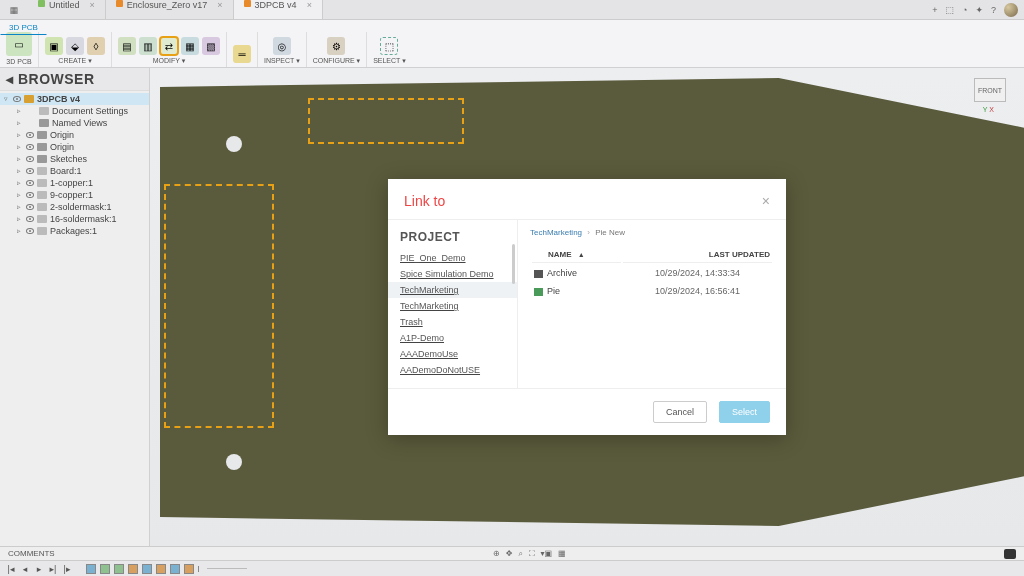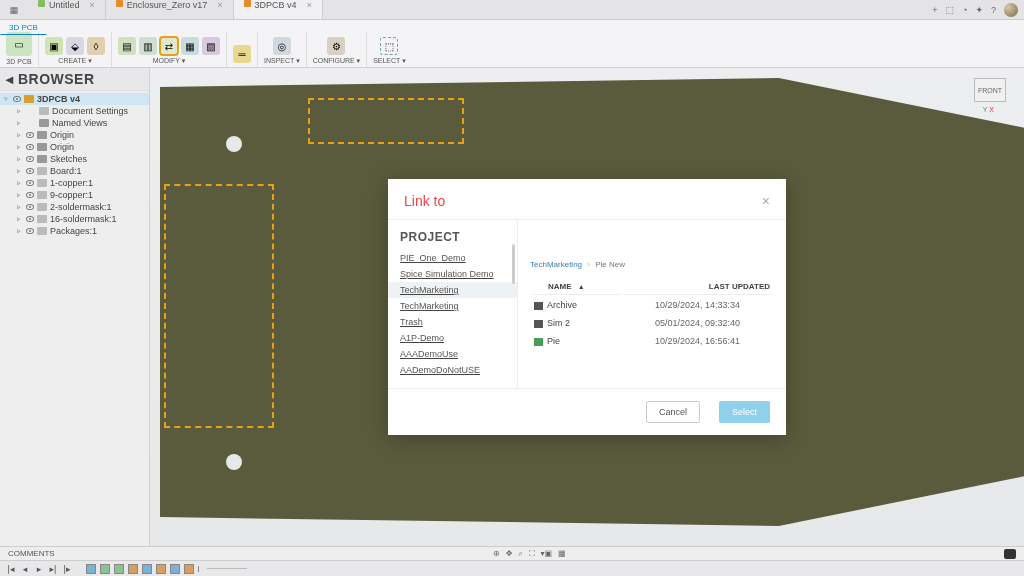--- a/index.html
+++ b/index.html
@@ -61,32 +61,32 @@
   .modal-hdr h2 { font-size: 14px; font-weight: normal; color:#ef4444;}
   .modal-close { color:#aaa; font-size:14px; cursor:pointer;}
   .modal-body { display:flex; border-top:1px solid #eee; border-bottom:1px solid #eee; height: 170px;}
   .proj-col { width: 130px; border-right:1px solid #eee; padding: 10px 0; position:relative;}
   .proj-col .ph { font-size:12px; font-weight:bold; letter-spacing:0.5px; padding:0 12px 6px 12px; color:#555;}
   .proj-list { overflow:hidden;text-decoration:underline;}
   .proj-list .item { padding: 3px 12px; font-size:9px; color:#555; white-space:nowrap; overflow:hidden; text-overflow:ellipsis;}
   .proj-list .item.sel { background:#eef2f5;}
   .proj-scroll { position:absolute; right:2px; top:24px; width:3px; height:40px; background:#ccc; border-radius:2px;}
   .file-col { flex:1; padding: 8px 12px;}
-  .crumbs { font-size:8px; color:#3a7db0; margin-bottom:8px;margin-top:32px;}
+  .crumbs { font-size:8px; color:#3a7db0; margin-bottom:8px;}
   .crumbs .sep { color:#aaa; margin:0 3px;}
   .crumbs .cur { color:#777;}
   .ftbl { width:100%; font-size:9px;}
   .ftbl th { text-align:left; font-size:8px; font-weight:bold; color:#444; padding:3px 2px; border-bottom:1px solid #eee;}
   .ftbl th.right { text-align:right;}
   .ftbl td { padding:3px 2px;}
   .ftbl td.right { text-align:center; color:#666;}
   .ficon { display:inline-block; width:9px; height:8px; background:#555; margin-right:4px; vertical-align:middle;}
   .ficon.grn { background:#4a9a5a;}
   .sort-arrow { font-size:7px; margin-left:8px;}
-  .modal-ftr { display:flex; justify-content:flex-end; gap:19px; padding:12px 16px;}
+  .modal-ftr { display:flex; justify-content:flex-end; gap:12px; padding:12px 16px;}
   .btn { padding:5px 12px; font-size:9px; border:1px solid #ccc; background:#fff; border-radius:2px; cursor:pointer; color:#555;}
   .btn.primary { background:#8fd0ea; border-color:#8fd0ea; color:#fff;}
   
   
   .comments { height:14px; background:#eeeeef; border-top:1px solid #ccc; font-size:8px; color:#555; padding:1px 8px; display:flex; align-items:center; justify-content:space-between;}
   .nav-icons { display:flex; gap:6px; color:#666;}
   .chat-bubble { width:12px; height:10px; background:#333; border-radius:2px; position:relative;}
   
   
   .timeline { height:16px; background:#e8e8ea; border-top:1px solid #ccc; display:flex; align-items:center; padding:0 6px; gap:4px; font-size:9px; color:#555;}
@@ -318,24 +318,20 @@
                 <th><span style="margin-left:14px">NAME</span><span class="sort-arrow">▴</span></th>
                 <th class="right">LAST UPDATED</th>
               </tr>
                 </thead>
               <tbody id="file-rows">
                   <tr>
                     <td><span class="ficon "></span><span>Archive</span></td>
                     <td class="right">10/29/2024, 14:33:34</td>
                   </tr>
                   <tr>
-                    <td><span class="ficon "></span><span>Sim 2</span></td>
-                    <td class="right">05/01/2024, 09:32:40</td>
-                  </tr>
-                  <tr>
                     <td><span class="ficon grn"></span><span>Pie</span></td>
                     <td class="right">10/29/2024, 16:56:41</td>
                   </tr>
                 </tbody>
             </table>
           </div>
         </div>
         <div class="modal-ftr">
           <button class="btn">Cancel</button>
           <button class="btn primary">Select</button>

